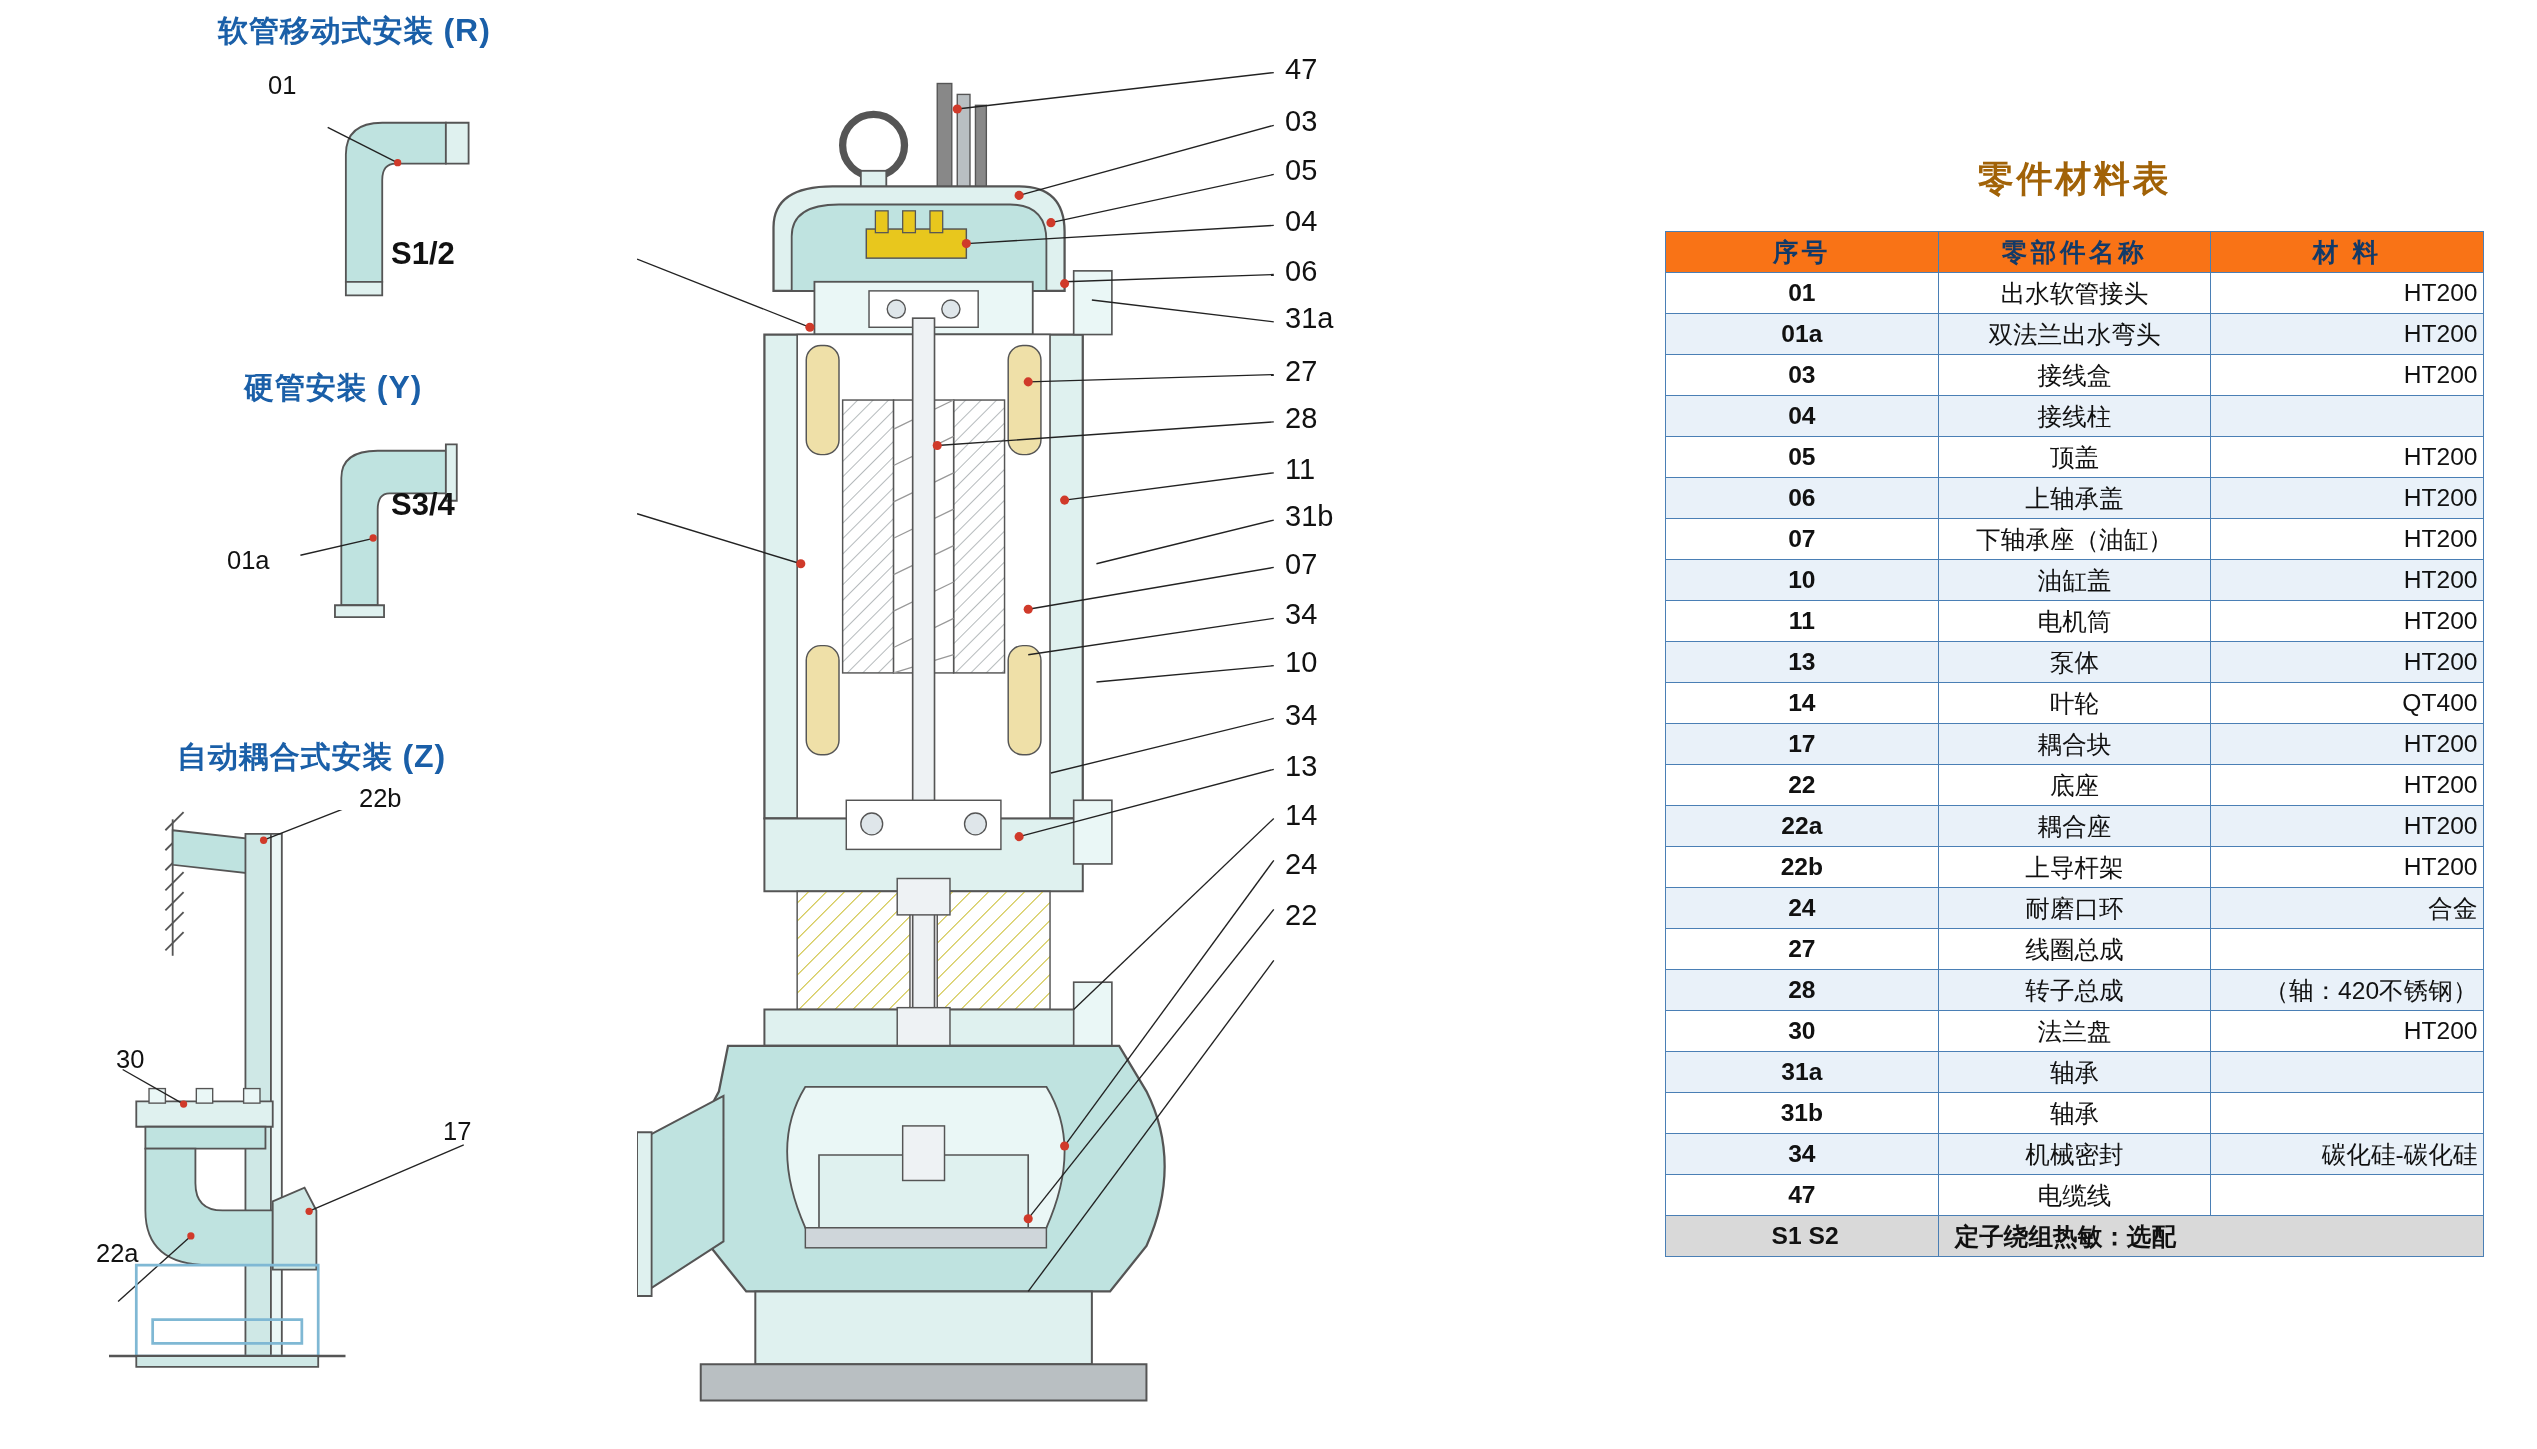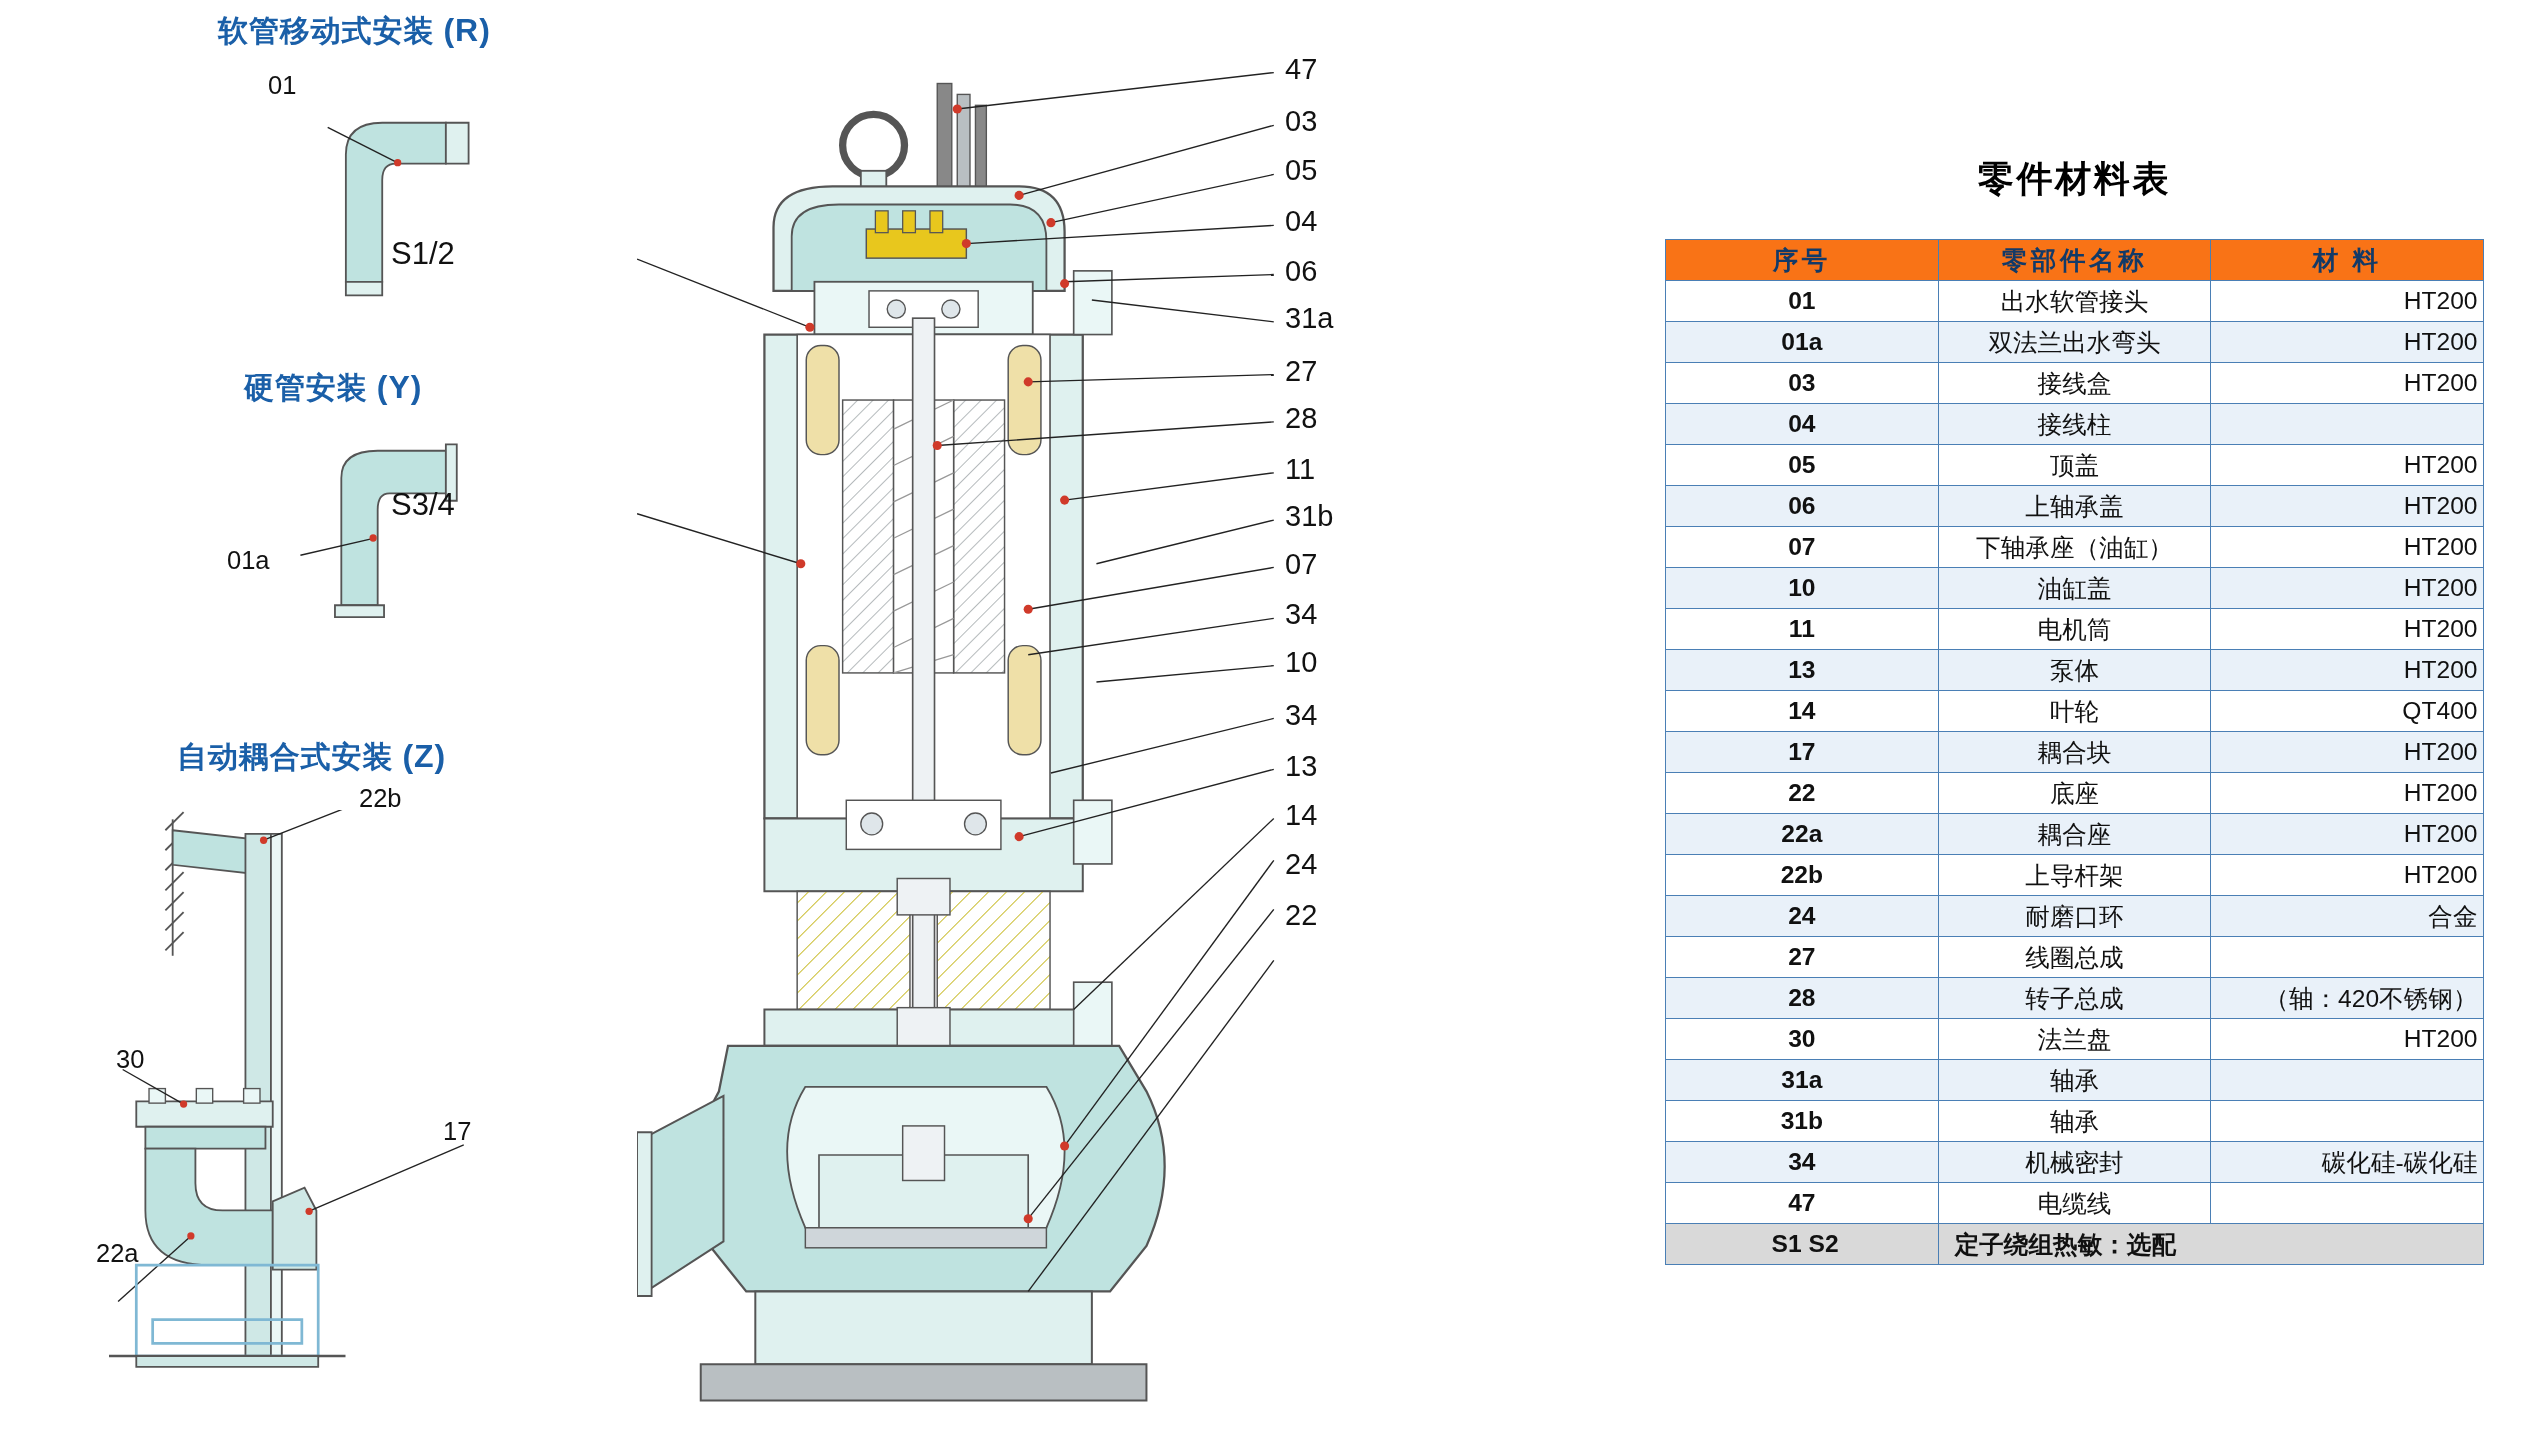--- a/index.html
+++ b/index.html
@@ -42,25 +42,25 @@
 
   
   .table-wrap {
     position: absolute;
     left: 1665px;
     top: 155px;
     width: 819px;
   }
   .table-title {
     text-align: center;
-    color: #000000;
+    color: #a16207;
     font-weight: bold;
     font-size: 36px;
     letter-spacing: 2.7px;
-    margin-bottom: 35px;
+    margin-bottom: 27px;
   }
   table.parts {
     border-collapse: collapse;
     width: 819px;
     table-layout: fixed;
   }
   table.parts th, table.parts td {
     border: 1.4px solid #4a7fb5;
     height: 40px;
     font-size: 24.6px;
@@ -93,20 +93,21 @@
     left: 637px;
     top: 18px;
     width: 1028px;
     height: 1419px;
   }
   .sec-label {
     position: absolute;
     font-size: 31px;
     color: #111;
     white-space: nowrap;
+    font-weight: bold;
   }
   .num-label {
     position: absolute;
     font-size: 29px;
     color: #111;
     white-space: nowrap;
   }
 
   svg { display:block; }
 </style>

